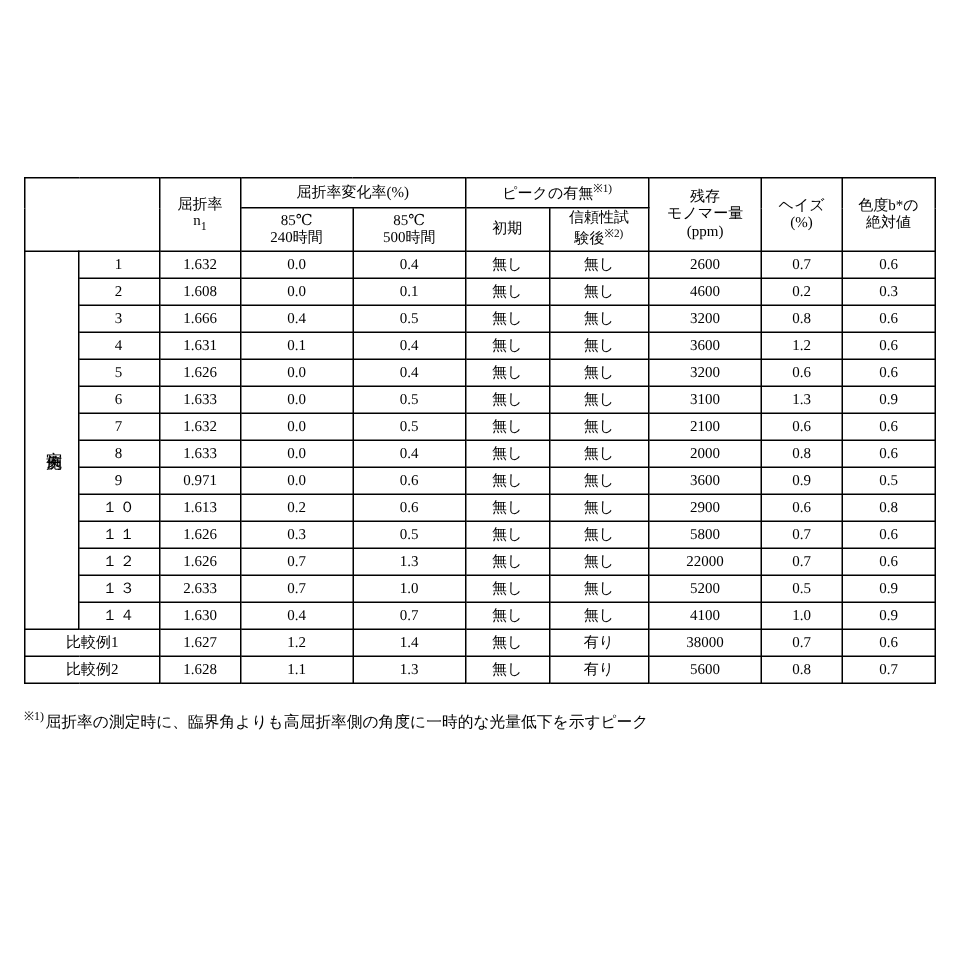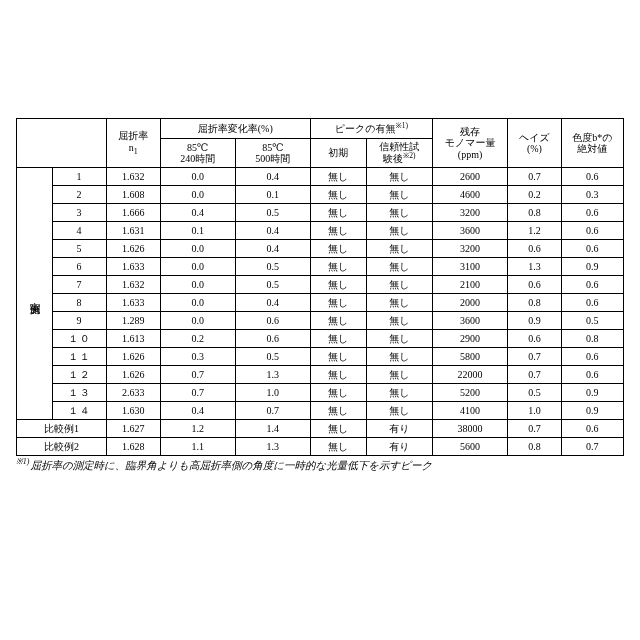--- a/index.html
+++ b/index.html
@@ -79,24 +79,23 @@
   .num-cell {
     letter-spacing: 1.5px;
   }
   .cmp-label {
     font-size: 10px;
     letter-spacing: 0px;
     text-align: center;
   }
   .footnotes {
     width: 608px;
-    margin: 0 auto 0 auto;
+    margin: 16px auto 0 auto;
     font-size: 10.5px;
     line-height: 1.5;
-    font-style: italic;
   }
   .footnote {
     display: block;
     margin: 0 0 2px 0;
     white-space: nowrap;
   }
   .fn-mark {
     font-size: 8px;
     vertical-align: super;
     margin-right: 1px;
@@ -249,21 +248,21 @@
         <td>0.0</td>
         <td>0.4</td>
         <td>無し</td>
         <td>無し</td>
         <td>2000</td>
         <td>0.8</td>
         <td>0.6</td>
       </tr>
       <tr class="body-row">
         <td class="num-cell">9</td>
-        <td>1.289</td>
+        <td>0.971</td>
         <td>0.0</td>
         <td>0.6</td>
         <td>無し</td>
         <td>無し</td>
         <td>3600</td>
         <td>0.9</td>
         <td>0.5</td>
       </tr>
       <tr class="body-row">
         <td class="num-cell">１０</td>

